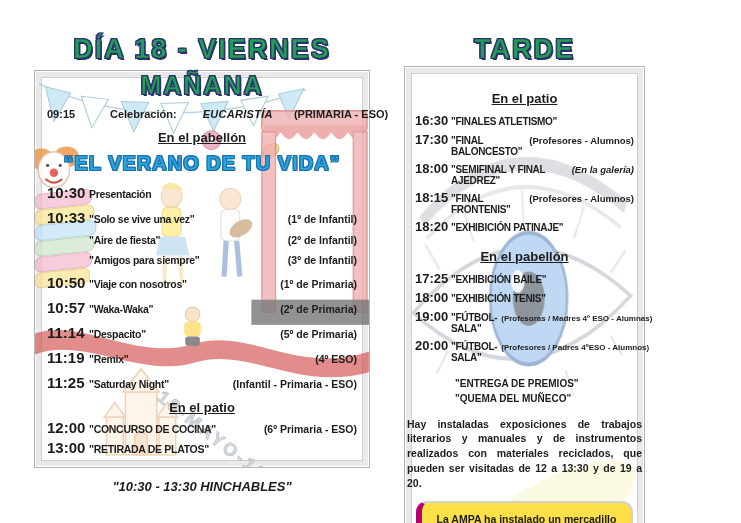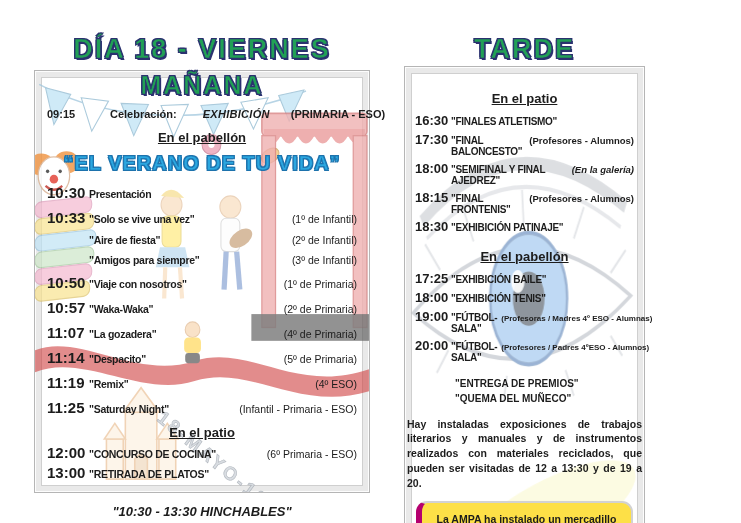--- a/index.html
+++ b/index.html
@@ -26,21 +26,21 @@
     box-shadow:inset 0 0 0 1px #fdfdfd,inset 0 0 0 6px #e9e9e9,inset 0 0 0 7px #cfcfcf;}
   .frame-left{margin-top:6px;padding:4px 12px 8px 12px;min-height:366px;}
   .frame-right{padding:24px 10px 10px 10px;}
   .decor{position:absolute;inset:0;width:100%;height:100%;z-index:0;pointer-events:none;}
   .content{position:relative;z-index:1;}
 
   
   .lrow{display:flex;align-items:baseline;margin-bottom:8px;}
   .lrow .time{width:42px;font-size:15px;font-weight:700;flex:none;}
   .lrow .song{flex:1;font-size:10.5px;font-weight:600;letter-spacing:-0.3px;}
-  .lrow .note{font-size:10.5px;font-weight:400;white-space:nowrap;margin-left:4px;}
+  .lrow .note{font-size:10.5px;font-weight:700;white-space:nowrap;margin-left:4px;}
   .patio-rows .lrow{margin-bottom:3px;}
 
   .rrow{display:flex;align-items:baseline;margin-bottom:4px;}
   .rrow .time{width:36px;font-size:13px;font-weight:700;flex:none;}
   .rrow .song{margin-right:auto;font-size:10px;font-weight:700;letter-spacing:-0.3px;}
   .rrow .note{font-size:9.5px;font-weight:700;white-space:nowrap;margin-left:4px;}
   .rrow .note.italic{font-style:italic;font-weight:600;}
   .rrow .note.small{font-size:8px;}
 
   .sec-head{text-align:center;font-size:13px;font-weight:700;text-decoration:underline;margin:0 0 7px 0;}
@@ -147,21 +147,21 @@
       </g>
       <text transform="rotate(38 150 330)" x="112" y="338" font-size="17" font-weight="bold" letter-spacing="3" fill="#d3d8de" stroke="#a8aeb6" stroke-width="0.6" opacity="0.85">18-MAYO-18</text>
     </svg>
 
     <div class="content">
       <div class="bubble green t2">MAÑANA</div>
 
       <div class="mass-row">
         <span class="time">09:15</span>
         <span>Celebración:</span>
-        <span class="ev">EXHIBICIÓN</span>
+        <span class="ev">EUCARISTÍA</span>
         <span class="grp">(PRIMARIA - ESO)</span>
       </div>
 
       <div class="sec-head">En el pabellón</div>
 
       <div class="blue-title">“EL VERANO DE TU VIDA”</div>
 
       <div id="left-main-rows">
           <div class="lrow">
             <span class="time">10:30</span>
@@ -184,25 +184,20 @@
           </div>
           <div class="lrow">
             <span class="time">10:50</span>
             <span class="song">"Viaje con nosotros"</span>
             <span class="note">(1º de Primaria)</span>
           </div>
           <div class="lrow">
             <span class="time">10:57</span>
             <span class="song">"Waka-Waka"</span>
             <span class="note">(2º de Primaria)</span>
-          </div>
-          <div class="lrow">
-            <span class="time">11:07</span>
-            <span class="song">"La gozadera"</span>
-            <span class="note">(4º de Primaria)</span>
           </div>
           <div class="lrow">
             <span class="time">11:14</span>
             <span class="song">"Despacito"</span>
             <span class="note">(5º de Primaria)</span>
           </div>
           <div class="lrow">
             <span class="time">11:19</span>
             <span class="song">"Remix"</span>
             <span class="note">(4º ESO)</span>
@@ -277,21 +272,21 @@
             <span class="time">18:00</span>
             <span class="song">"SEMIFINAL Y FINAL AJEDREZ"</span>
             <span class="note italic">(En la galería)</span>
           </div>
           <div class="rrow">
             <span class="time">18:15</span>
             <span class="song">"FINAL FRONTENIS"</span>
             <span class="note">(Profesores - Alumnos)</span>
           </div>
           <div class="rrow">
-            <span class="time">18:30</span>
+            <span class="time">18:20</span>
             <span class="song">"EXHIBICIÓN PATINAJE"</span>
           </div>
         </div>
 
       <div class="sec-head gap">En el pabellón</div>
       <div id="right-pabellon-rows">
           <div class="rrow">
             <span class="time">17:25</span>
             <span class="song">"EXHIBICIÓN BAILE"</span>
           </div>

